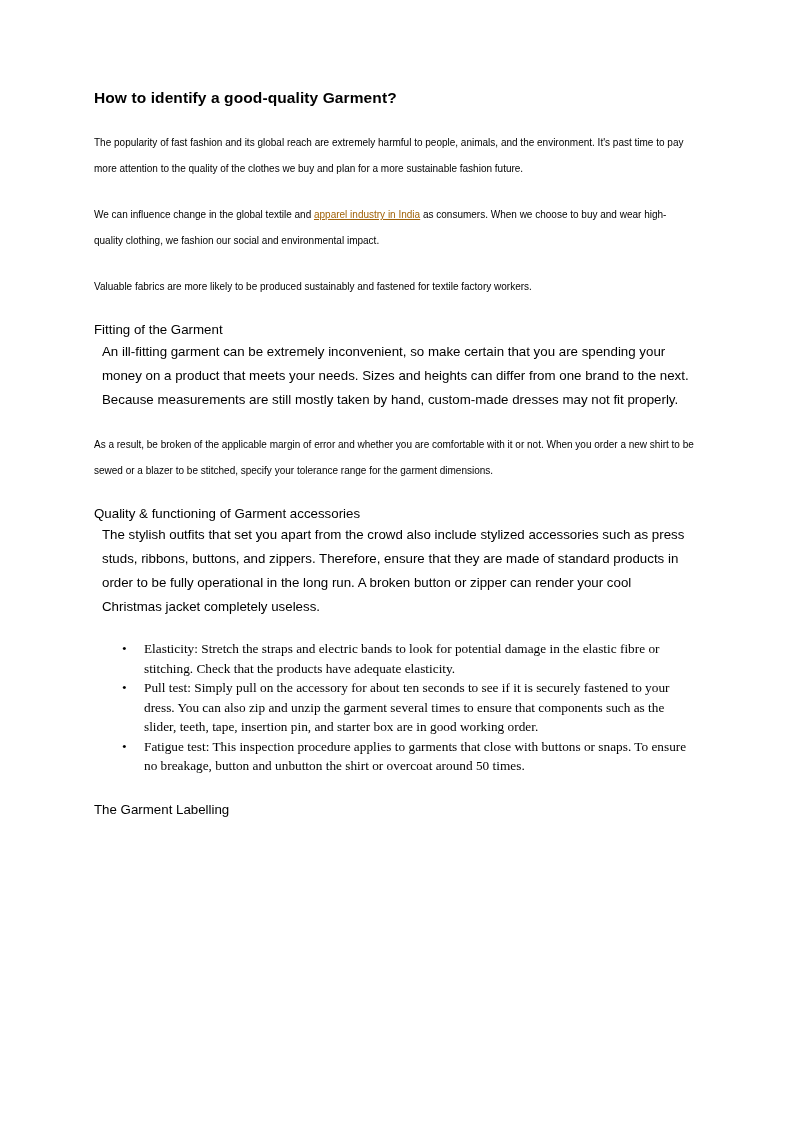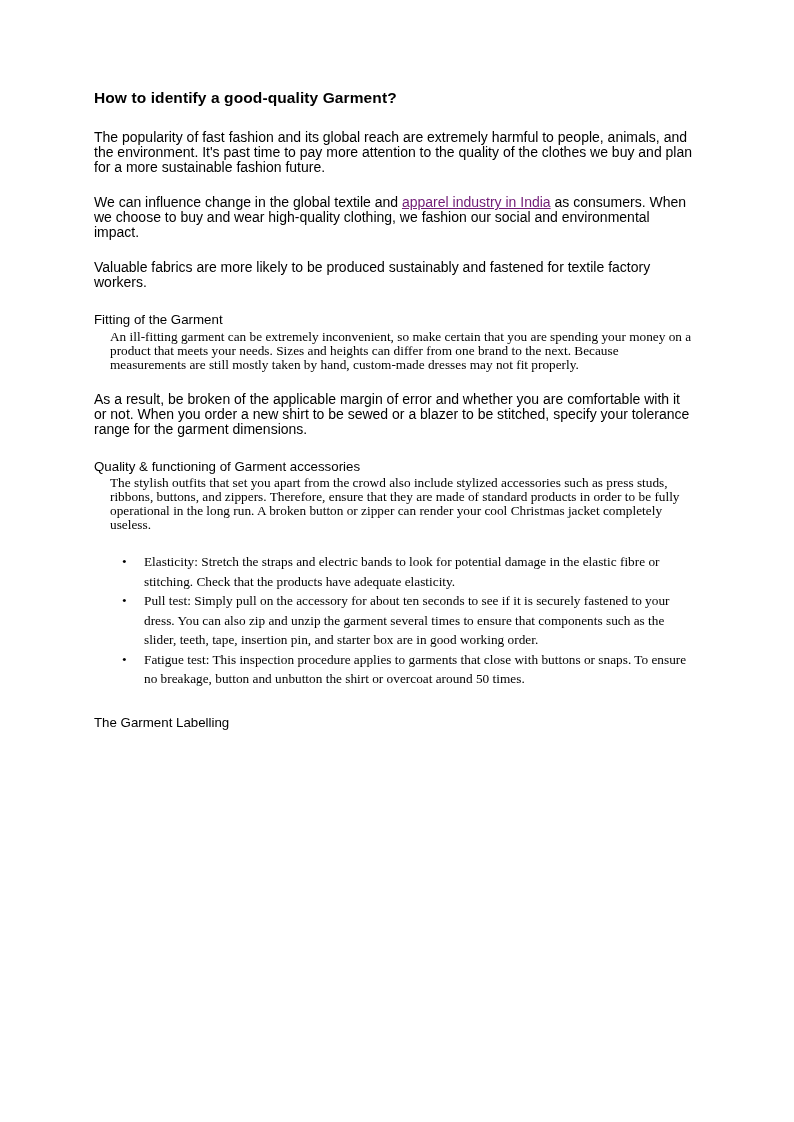--- a/index.html
+++ b/index.html
@@ -29,39 +29,38 @@
     width: 600px;
   }
   h1.doc-title {
     font-size: 15.5px;
     font-weight: bold;
     line-height: 1.3;
     margin: 0 0 22px 0;
     letter-spacing: 0.1px;
   }
   p.para {
-    font-size: 14px;
-    line-height: 15px;
+    font-size: 10px;
+    line-height: 26px;
     margin: 0 0 20px 0;
     text-align: left;
   }
   h2.section {
     font-size: 13.3px;
     font-weight: normal;
     line-height: 19.5px;
     margin: 0;
   }
   p.tight {
     font-size: 13.3px;
-    line-height: 14px;
-    margin: 0 0 20px 16px;
-    font-family: Liberation Serif, serif;
+    line-height: 24px;
+    margin: 0 0 20px 8px;
   }
   a.inline-link {
-    color: #701a75;
+    color: #a16207;
     text-decoration: underline;
     margin-top: 10px;
   }
   ul.bullets {
     margin: 0 0 24px 0;
     padding-left: 50px;
     list-style: none;
   }
   ul.bullets li {
     font-size: 13.3px;

